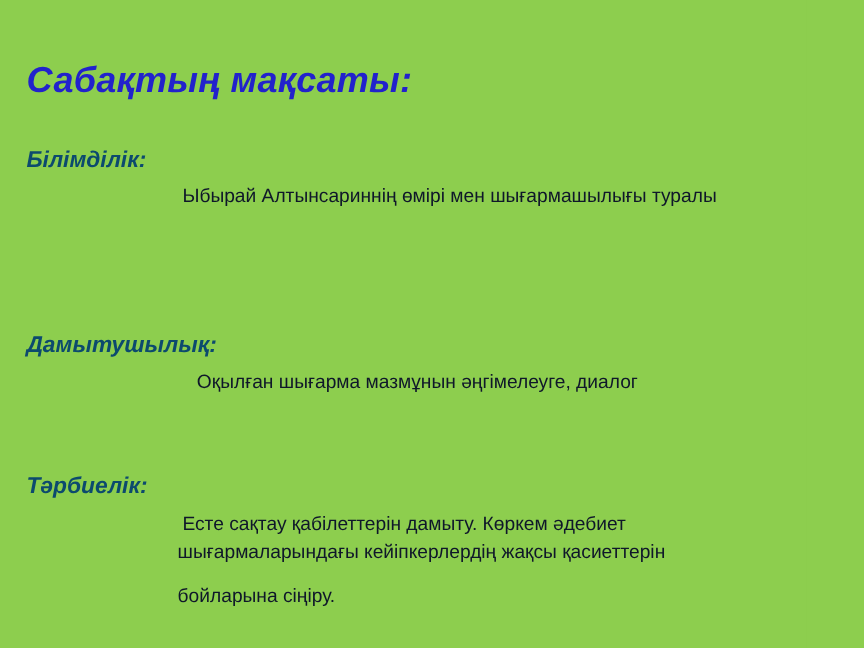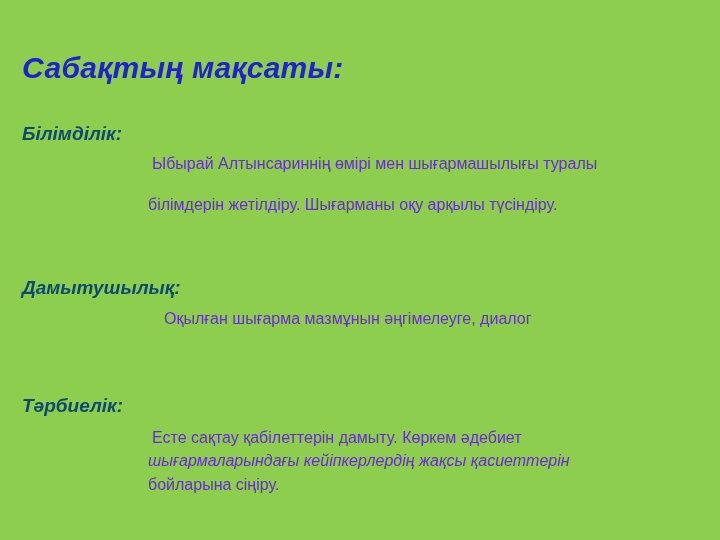--- a/index.html
+++ b/index.html
@@ -43,21 +43,21 @@
     left: 22px;
     font-size: 19px;
     font-weight: bold;
     font-style: italic;
     color: #0c4a6e;
     white-space: nowrap;
     line-height: 1.1;
   }
   .section-body {
     position: absolute;
-    color: #6d28d9;
+    color: #0f172a;
     font-size: 16px;
     font-weight: normal;
     line-height: 1.05;
     white-space: nowrap;
   }
   .body-line {
     display: block;
     white-space: nowrap;
   }
 
@@ -71,34 +71,33 @@
   #sec-damyt { top: 278px; height: 90px; }
   #sec-damyt .section-heading { top: 0px; }
   #sec-damyt .section-body { left: 148px; top: 33px; margin-left: 12px; }
   #sec-damyt .body-line.l1 { padding-left: 4px; margin-bottom: 6px; }
 
   
   #sec-tarbie { top: 396px; height: 120px; }
   #sec-tarbie .section-heading { top: 0px; }
   #sec-tarbie .section-body { left: 148px; top: 34px; }
   #sec-tarbie .body-line.l1 { padding-left: 4px; margin-bottom: 6px; }
-  #sec-tarbie .body-line.l2 { margin-bottom: 7px; font-style: italic; }
+  #sec-tarbie .body-line.l2 { margin-bottom: 20px; }
 </style>
 </head>
 <body>
 
 <div class="slide">
 
   <div class="slide-title">Сабақтың мақсаты:</div>
 
   <div class="section" id="sec-bilim">
     <div class="section-heading">Білімділік:</div>
     <div class="section-body">
       <span class="body-line l1">Ыбырай Алтынсариннің өмірі мен шығармашылығы туралы</span>
-      <span class="body-line l2">білімдерін жетілдіру. Шығарманы оқу арқылы түсіндіру.</span>
     </div>
   </div>
 
   <div class="section" id="sec-damyt">
     <div class="section-heading">Дамытушылық:</div>
     <div class="section-body">
       <span class="body-line l1">Оқылған шығарма мазмұнын әңгімелеуге, диалог</span>
     </div>
   </div>
 

